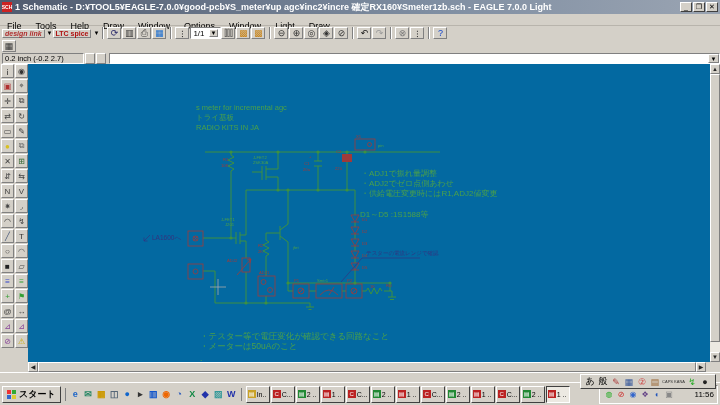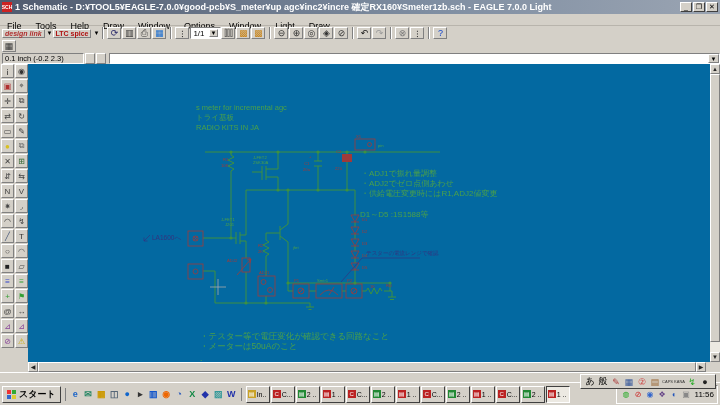--- a/index.html
+++ b/index.html
@@ -62,21 +62,21 @@
   #quicklaunch{display:flex;align-items:center;margin:0 4px;border-left:1px solid #808080;
     border-right:1px solid #808080;padding:0 3px;flex:none;}
   .ql{width:13px;height:13px;display:flex;align-items:center;justify-content:center;font-size:9px;font-weight:bold;}
   #tasks{display:flex;flex:1;overflow:hidden;height:17px;}
   .task{width:24px;height:17px;display:flex;align-items:center;padding:0 1px;font-size:7px;
     margin-right:1px;white-space:nowrap;overflow:hidden;flex:none;}
   .task.active{background:#ece9e2;border-color:#404040 #ffffff #ffffff #404040;}
   .ticon{width:8px;height:8px;font-size:6px;line-height:8px;text-align:center;color:#fff;margin-right:1px;flex:none;}
   #tray{height:19px;display:flex;align-items:center;padding:0 3px;flex:none;border-left:1px solid #fff;}
   .tray-ico{width:11px;height:11px;font-size:8px;line-height:11px;text-align:center;margin-left:1px;}
-  #clock{font-size:8px;margin-left:3px;}
+  #clock{font-size:8px;margin-left:20px;}
   
   #langbar{position:absolute;top:374px;right:4px;height:15px;display:flex;align-items:center;padding:0 3px;z-index:5;}
   .lang-ico{min-width:12px;height:12px;display:flex;align-items:center;justify-content:center;
     font-size:9px;margin-right:1px;}
   .lang-ico.small{font-size:4px;}
   
   text{font-family:"Liberation Sans",sans-serif;}
   .t-green{fill:#4aa04a;}
   .t-blue{fill:#33337f;}
   .lbl{font-size:4.2px;}
@@ -135,21 +135,21 @@
     <div class="tbtn raised2" style="color: rgb(119, 119, 119);">⊗</div>
     <div class="tbtn raised2" style="color: rgb(51, 51, 51);">⁝</div>
     <div class="tsep"></div>
     <div class="tbtn raised2" style="color: rgb(17, 68, 204);">?</div>
   </div>
 <div id="toolbar2">
   <div class="tbtn raised2">▦</div>
 </div>
 
 <div id="coordbar">
-  <div id="gridbox" class="sunken">0.1 inch (-0.2 2.3)</div>
+  <div id="gridbox" class="sunken">0.2 inch (-0.2 2.7)</div>
   <div class="cbtn raised2"></div>
   <div class="cbtn raised2"></div>
   <div id="cmdwrap" class="sunken">
     <input id="cmdinput" value="" style="">
     <div id="cmdarrow" class="raised2">▼</div>
   </div>
 </div>
 
 <div id="main">
   <div id="palette">

